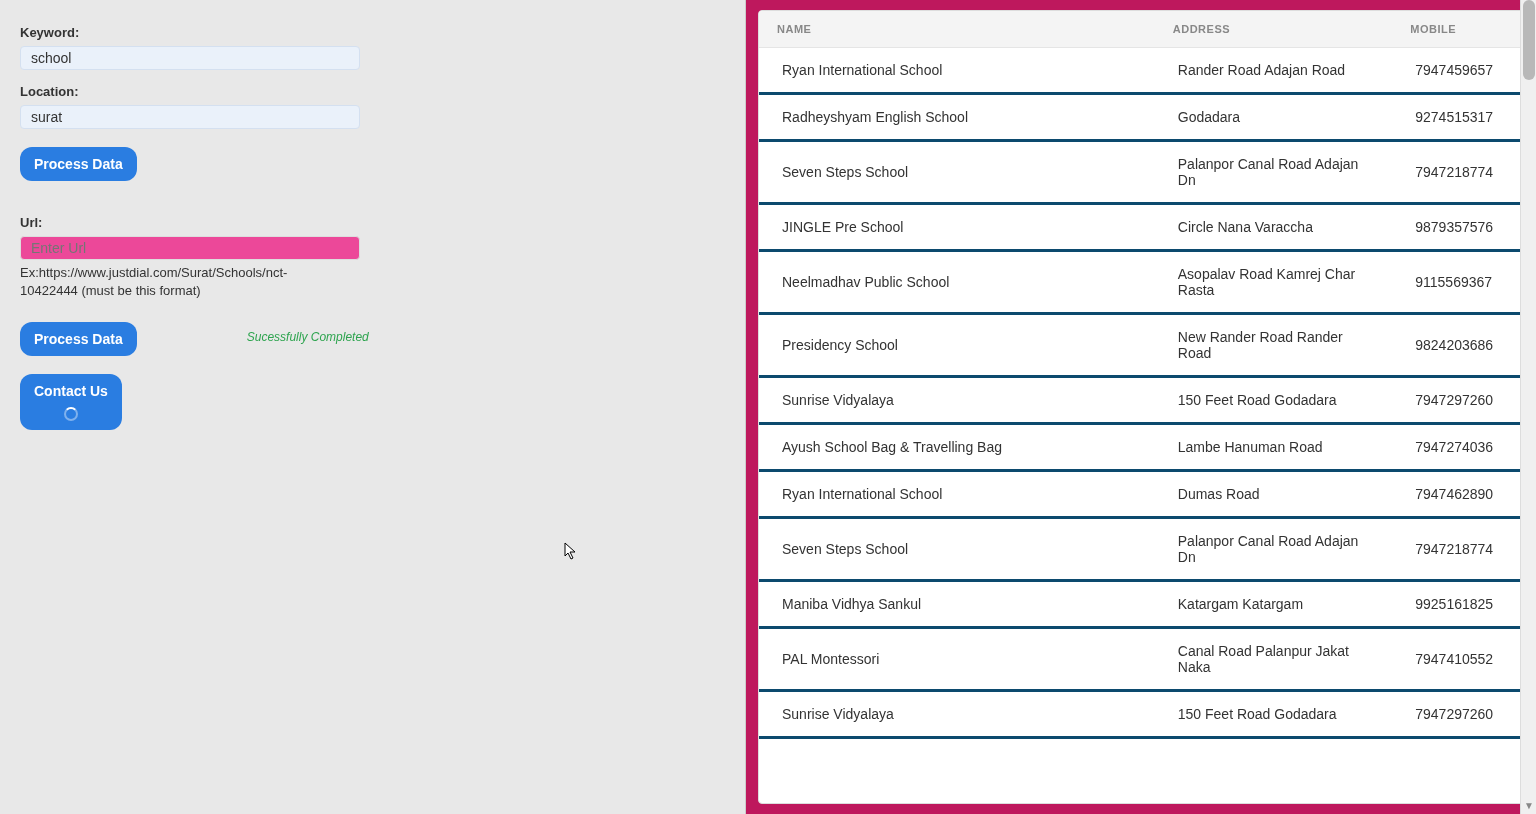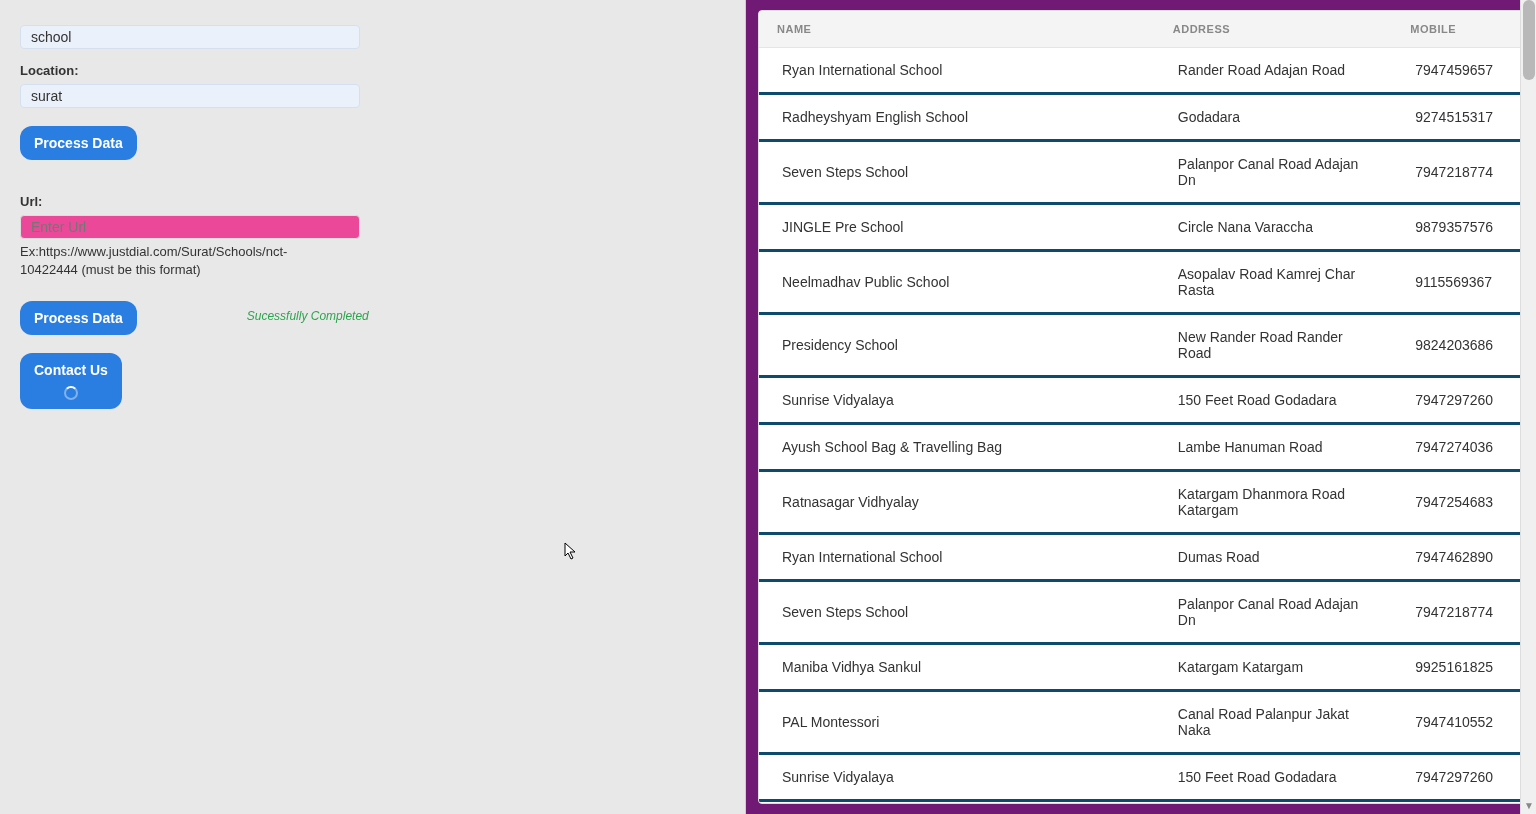--- a/index.html
+++ b/index.html
@@ -17,21 +17,21 @@
       position: relative;
     }
     .left-panel {
       background: #e8e8e8;
       width: 746px;
       padding: 25px 20px;
       border-right: 1px solid #ccc;
     }
     .right-panel {
       flex: 1;
-      background: #701a75;
+      background: #be185d;
       padding: 10px 12px;
       position: relative;
     }
     .form-group {
       margin-bottom: 14px;
     }
     .label {
       font-size: 13px;
       font-weight: 600;
       color: #333;
@@ -167,20 +167,21 @@
       top: 542px;
       font-size: 16px;
       pointer-events: none;
     }
   </style>
 </head>
 <body>
 
 <div class="left-panel">
   <div class="form-group">
+    <label class="label">Keyword:</label>
     <input type="text" class="input-field" value="school" style="">
   </div>
 
   <div class="form-group">
     <label class="label">Location:</label>
     <input type="text" class="input-field" value="surat" style="">
   </div>
 
   <button class="btn">Process Data</button>
 
@@ -248,25 +249,20 @@
             <td class="col-name">Sunrise Vidyalaya</td>
             <td class="col-address">150 Feet Road Godadara</td>
             <td class="col-mobile">7947297260</td>
           </tr>
           <tr>
             <td class="col-name">Ayush School Bag &amp; Travelling Bag</td>
             <td class="col-address">Lambe Hanuman Road</td>
             <td class="col-mobile">7947274036</td>
           </tr>
           <tr>
-            <td class="col-name">Ratnasagar Vidhyalay</td>
-            <td class="col-address">Katargam Dhanmora Road Katargam</td>
-            <td class="col-mobile">7947254683</td>
-          </tr>
-          <tr>
             <td class="col-name">Ryan International School</td>
             <td class="col-address">Dumas Road</td>
             <td class="col-mobile">7947462890</td>
           </tr>
           <tr>
             <td class="col-name">Seven Steps School</td>
             <td class="col-address">Palanpor Canal Road Adajan Dn</td>
             <td class="col-mobile">7947218774</td>
           </tr>
           <tr>

